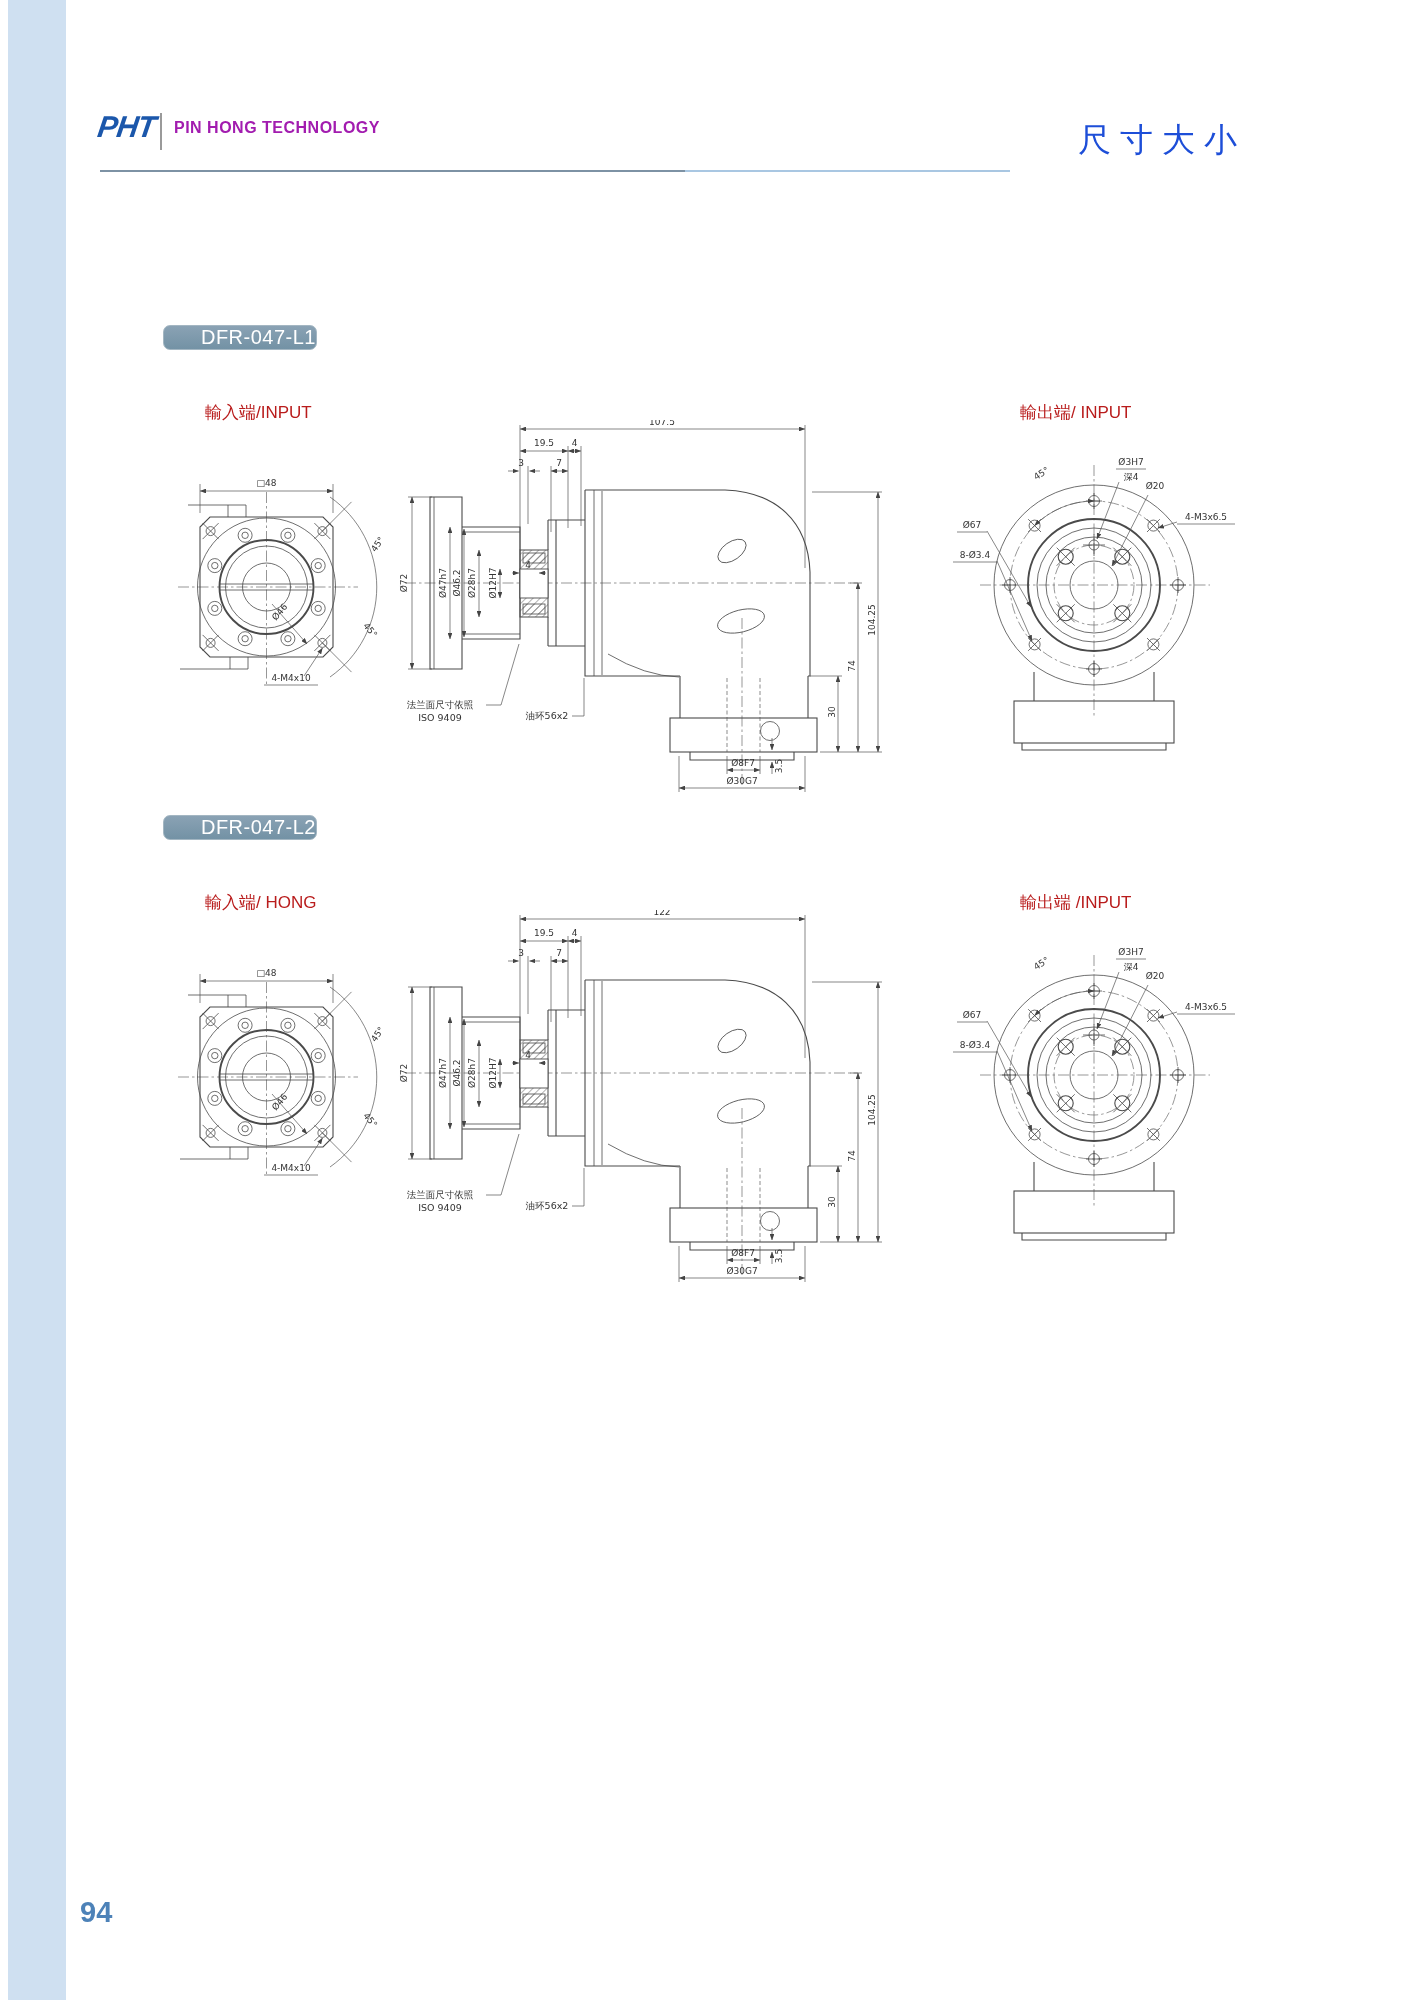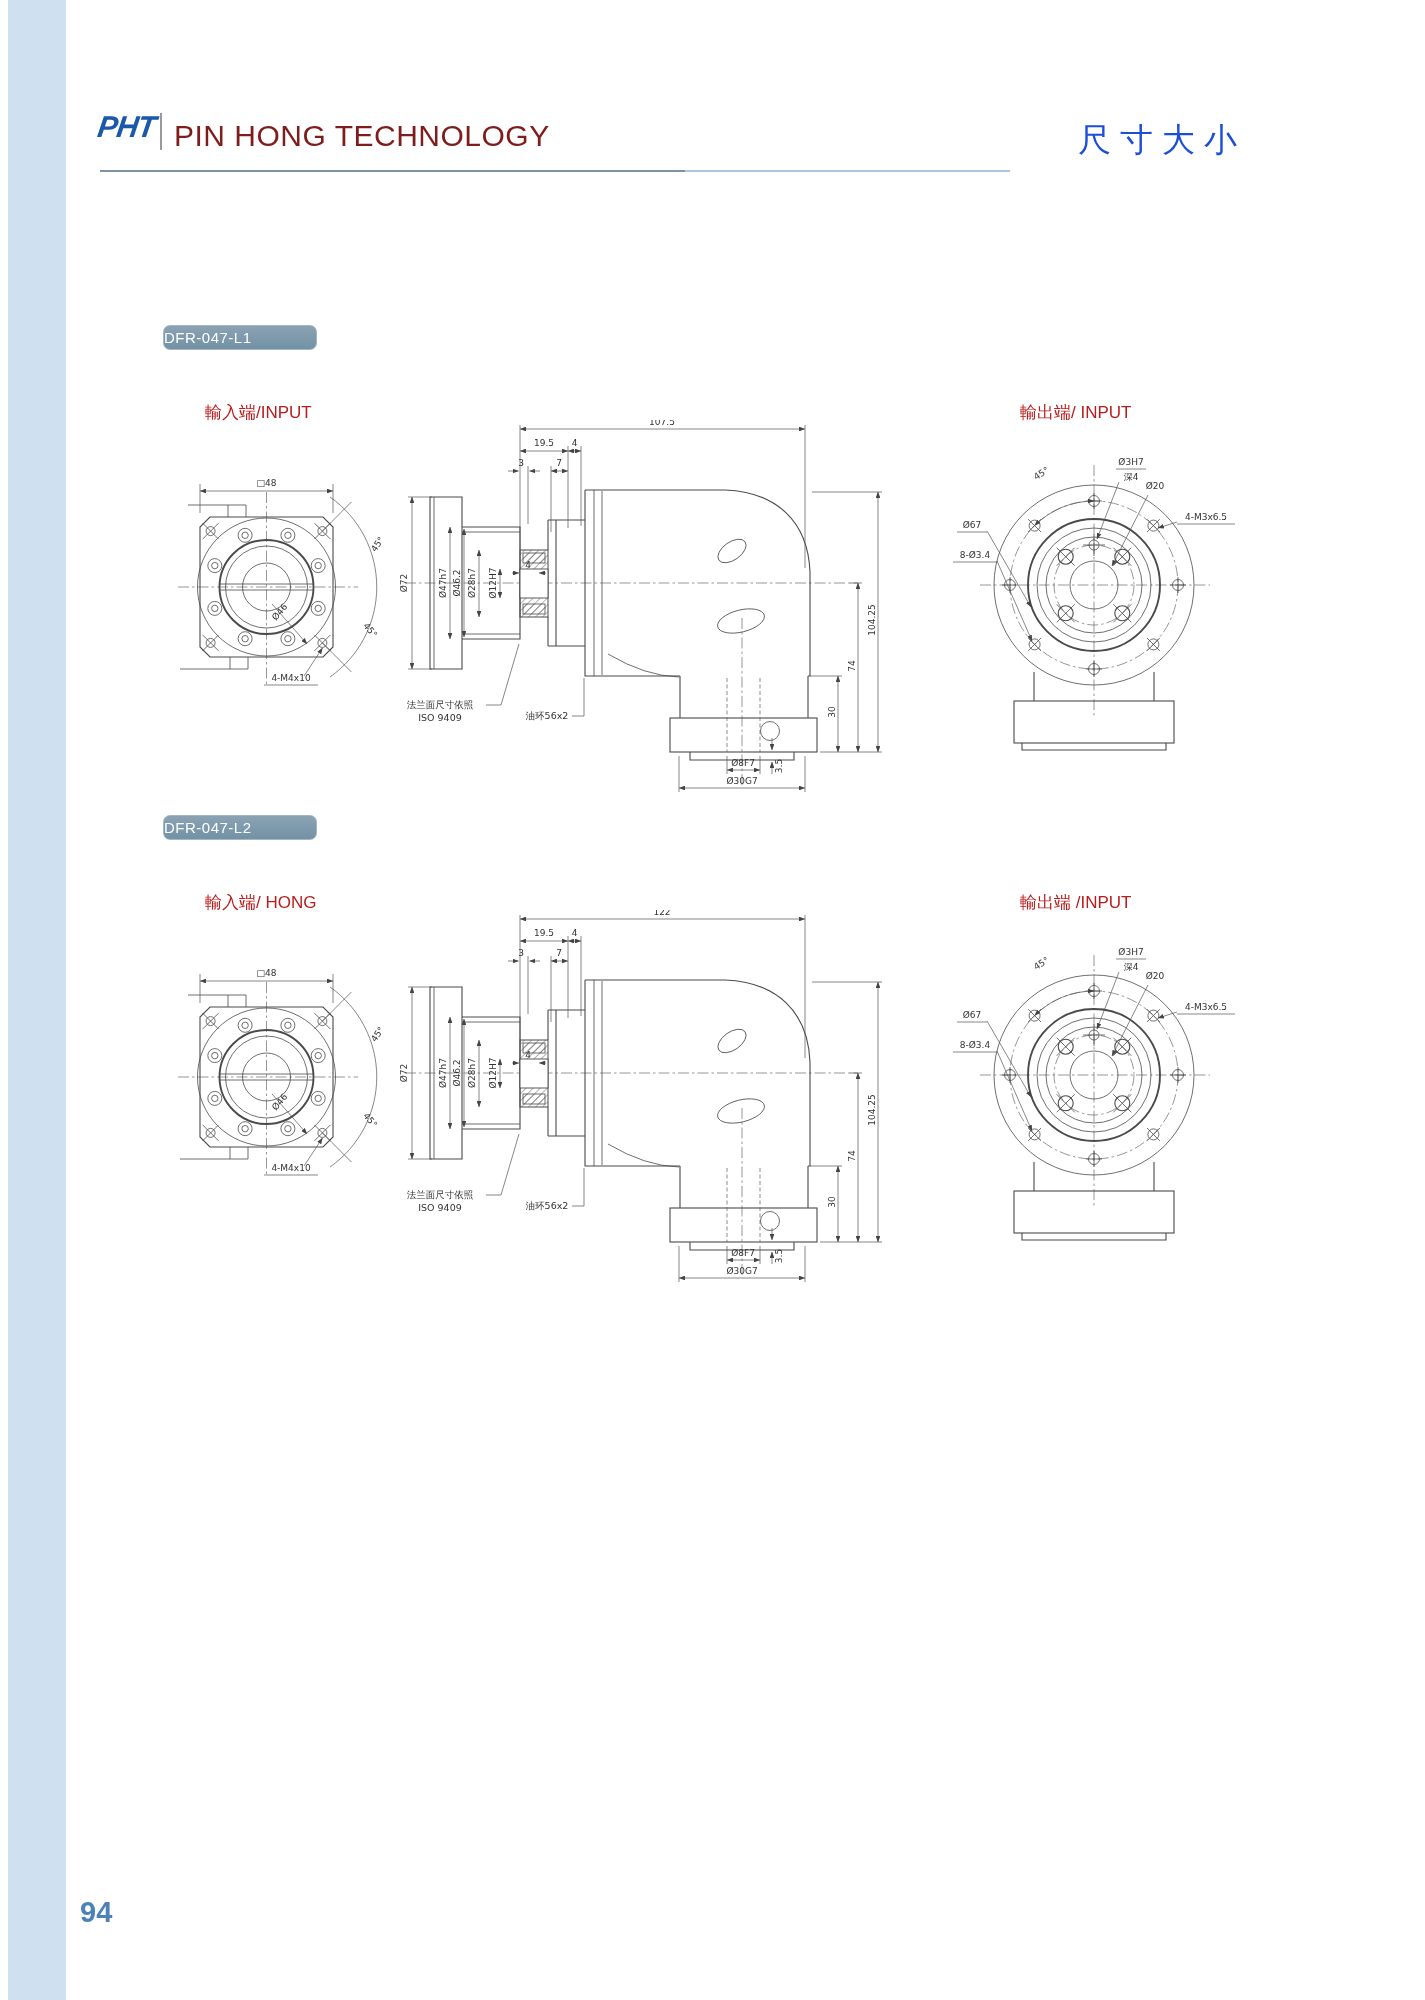--- a/index.html
+++ b/index.html
@@ -1,28 +1,28 @@
 <!DOCTYPE html>
 <html><head>
 <meta charset="utf-8">
 <style>
   html,body{margin:0;padding:0}
   .page{position:relative;width:1425px;height:2000px;background:#fff;font-family:"Liberation Sans",sans-serif;overflow:hidden}
   .side-strip{position:absolute;left:8px;top:0;width:58px;height:2000px;background:#cfe0f1}
   .logo{position:absolute;left:98px;top:110px;font-style:italic;font-weight:900;font-size:30px;color:#1b57ab;transform:skewX(-8deg);letter-spacing:-1px}
   .logo-divider{position:absolute;left:160px;top:113px;width:2px;height:37px;background:#9a9a9a}
-  .company{position:absolute;left:174px;top:119px;font-weight:400;font-size:30px;color:#7f1d1d;letter-spacing:.5px}
+  .company{position:absolute;left:174px;top:119px;font-weight:700;font-size:16px;color:#a21caf;letter-spacing:.5px}
   .page-title{position:absolute;left:1078px;top:118px;font-size:33px;color:#1d4ed8;letter-spacing:9px}
   .rule{position:absolute;top:170px;height:2px}
   .rule-left{left:100px;width:585px;background:#7d92a4}
   .rule-right{left:685px;width:325px;background:#a9c7e2}
   .section{position:absolute;left:0;width:1425px;height:492px}
   .section-1{top:325px}
   .section-2{top:815px}
-  .badge{position:absolute;left:163px;top:0;width:152px;height:23px;background:linear-gradient(#8aa2b4,#7392a5);border:1px solid #a3b6c2;border-radius:7px;color:#fff;font-size:15px;line-height:23px;text-align:left;letter-spacing:.5px}
+  .badge{position:absolute;left:163px;top:0;width:152px;height:23px;background:linear-gradient(#8aa2b4,#7392a5);border:1px solid #a3b6c2;border-radius:7px;color:#fff;font-size:20px;line-height:23px;text-align:right;letter-spacing:.5px}
   .io-label{position:absolute;top:76px;font-size:17px;color:#b91c1c}
   .in-label{left:205px}
   .out-label{left:1020px}
   .drawing{position:absolute;left:60px;top:95px}
   .page-number{position:absolute;left:80px;top:1896px;font-size:29px;font-weight:700;color:#4d82b8}
   
   .ol{fill:none;stroke:#4a4a4a;stroke-width:1.1}
   .ol2{stroke-width:1.9}
   .tl{fill:none;stroke:#4a4a4a;stroke-width:0.8}
   .cl{fill:none;stroke:#6a6a6a;stroke-width:0.7;stroke-dasharray:11 3 2.5 3}

